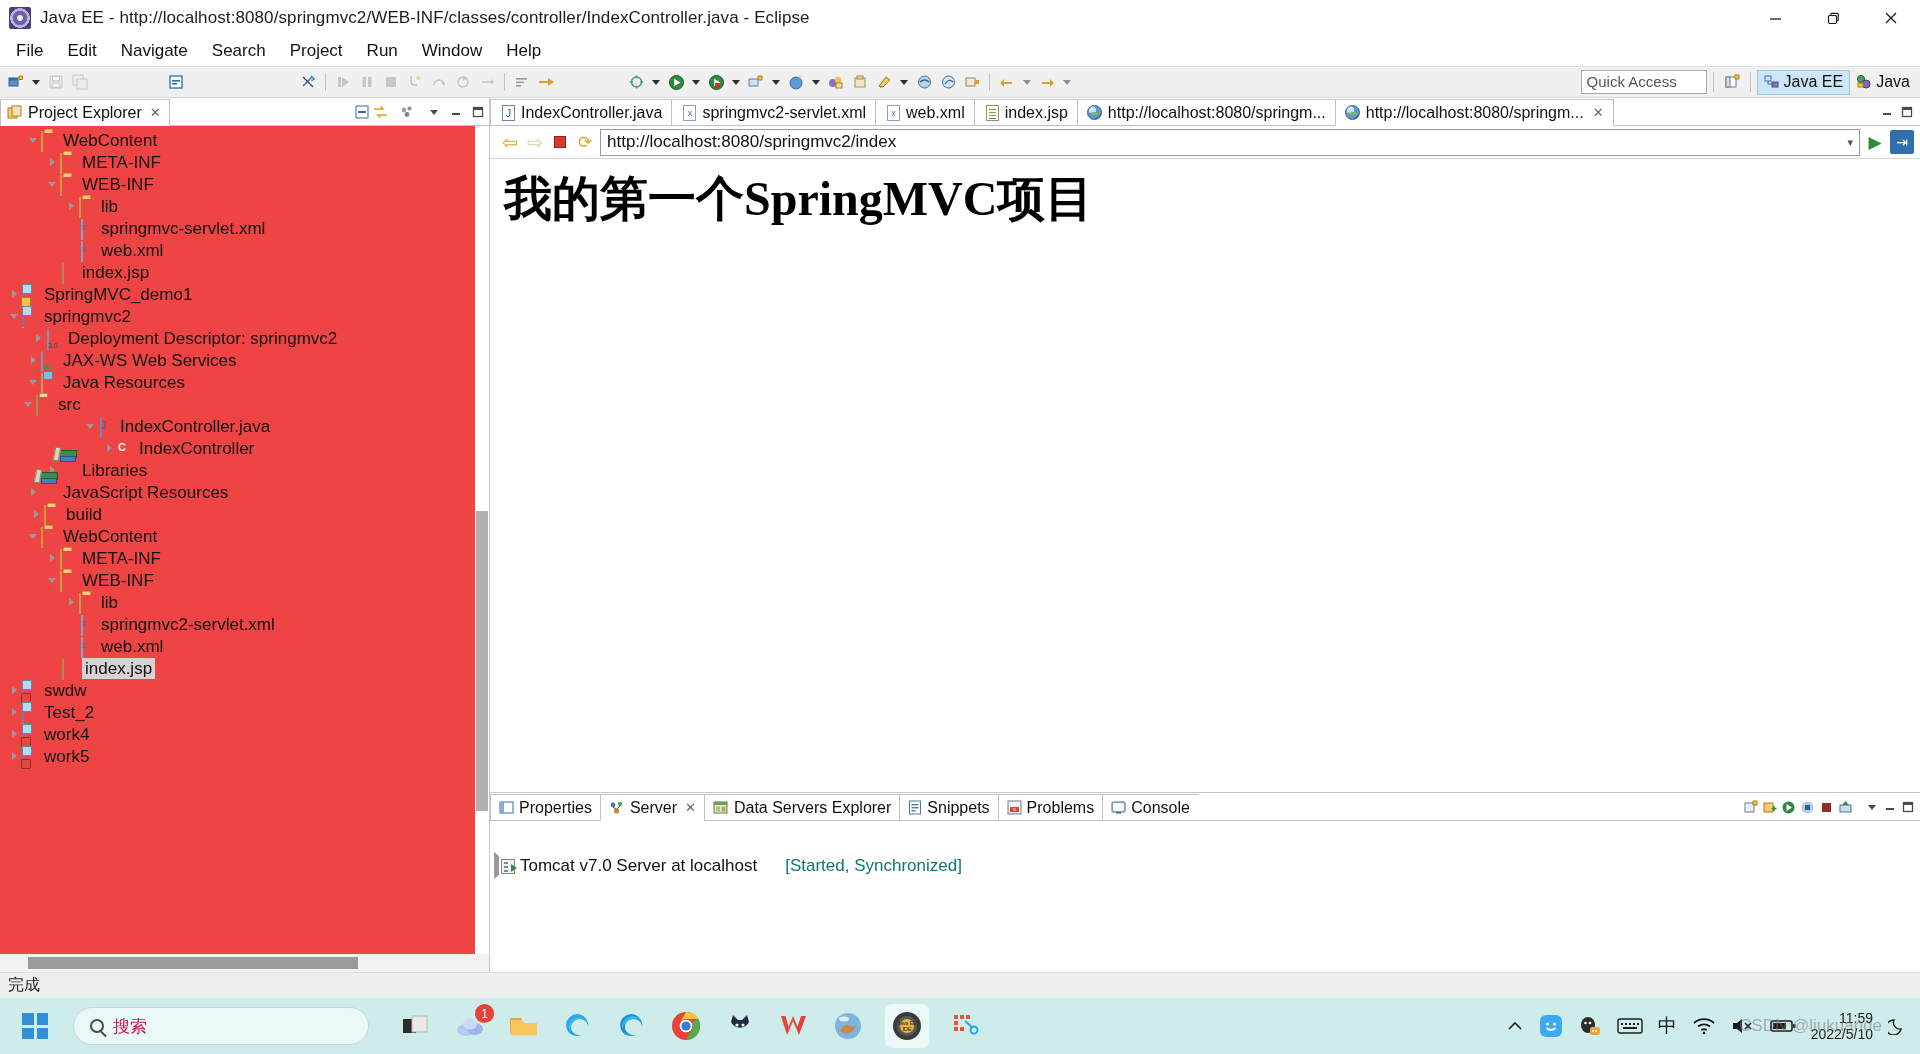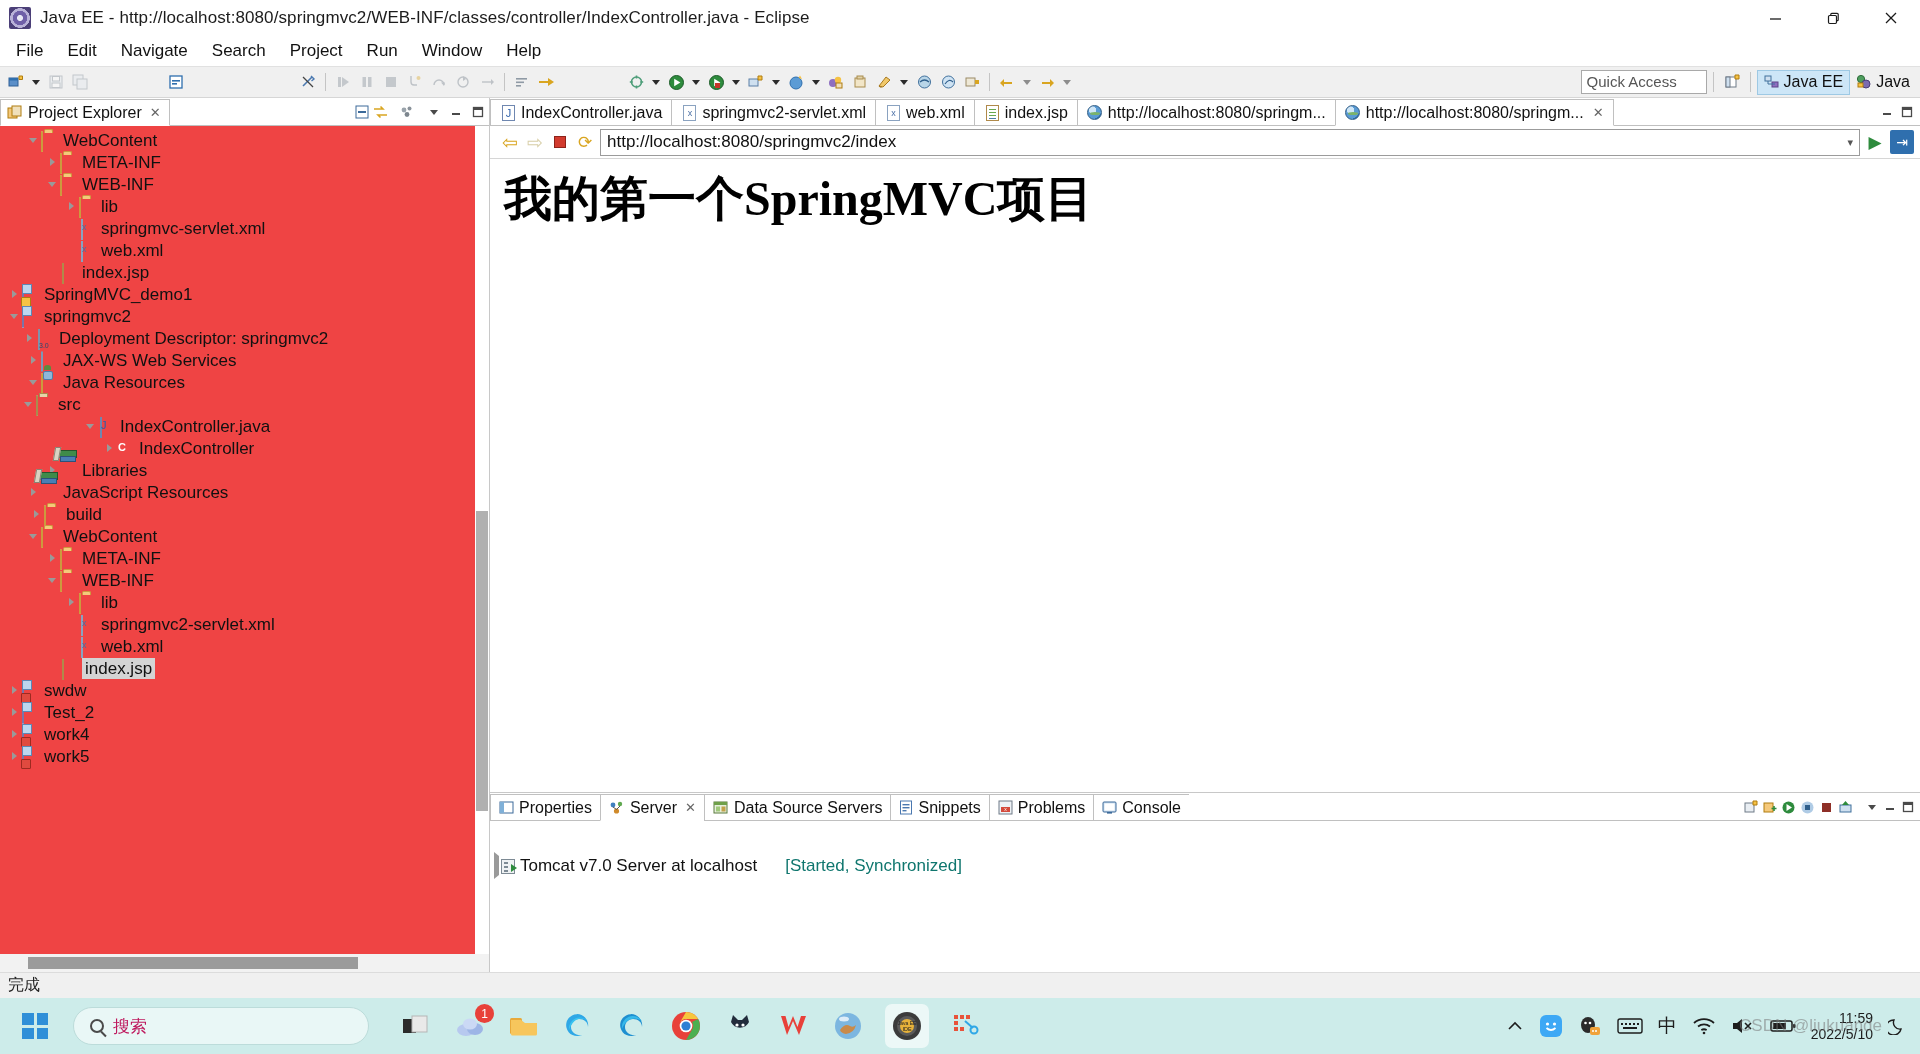--- a/index.html
+++ b/index.html
@@ -698,21 +698,21 @@
               <span class="ticon"><span class="ic-proj warn"></span></span>
               <span class="tlabel">SpringMVC_demo1</span>
             </div>
             <div class="trow" style="padding-left: 6px;">
               <span class="arrow">
                 <span class="twist-d"></span>
               </span>
               <span class="ticon"><span class="ic-proj"></span></span>
               <span class="tlabel">springmvc2</span>
             </div>
-            <div class="trow" style="padding-left: 21px;">
+            <div class="trow" style="padding-left: 30px;">
               <span class="arrow">
                 <span class="twist-r"></span>
               </span>
               <span class="ticon"><span class="ic-dd"></span></span>
               <span class="tlabel">Deployment Descriptor: springmvc2</span>
             </div>
             <div class="trow" style="padding-left: 25px;">
               <span class="arrow">
                 <span class="twist-r"></span>
               </span>
@@ -942,21 +942,21 @@
               </div>
               <div class="bp-tab">
                 <span style="display:flex;align-items:center">
                   <svg width="16" height="15" viewBox="0 0 16 15">
                     <rect x="1" y="2" width="13" height="11" fill="#e6efdc" stroke="#5a7a3c"></rect>
                     <rect x="1" y="2" width="13" height="3" fill="#6fa04a"></rect>
                     <rect x="3" y="6.5" width="4" height="5" fill="#9fc97a"></rect>
                     <rect x="8.5" y="6.5" width="4" height="5" fill="#c2a24a"></rect>
                   </svg>
                 </span>
-                <span>Data Source Servers</span>
+                <span>Data Servers Explorer</span>
               </div>
               <div class="bp-tab">
                 <span style="display:flex;align-items:center">
                   <svg width="14" height="15" viewBox="0 0 14 15">
                     <rect x="1.5" y="1" width="11" height="13" fill="#fff" stroke="#4a78b0"></rect>
                     <rect x="3.5" y="4" width="7" height="1.4" fill="#4a78b0"></rect>
                     <rect x="3.5" y="7" width="7" height="1.4" fill="#4a78b0"></rect>
                     <rect x="3.5" y="10" width="4" height="1.4" fill="#4a78b0"></rect>
                   </svg>
                 </span>

